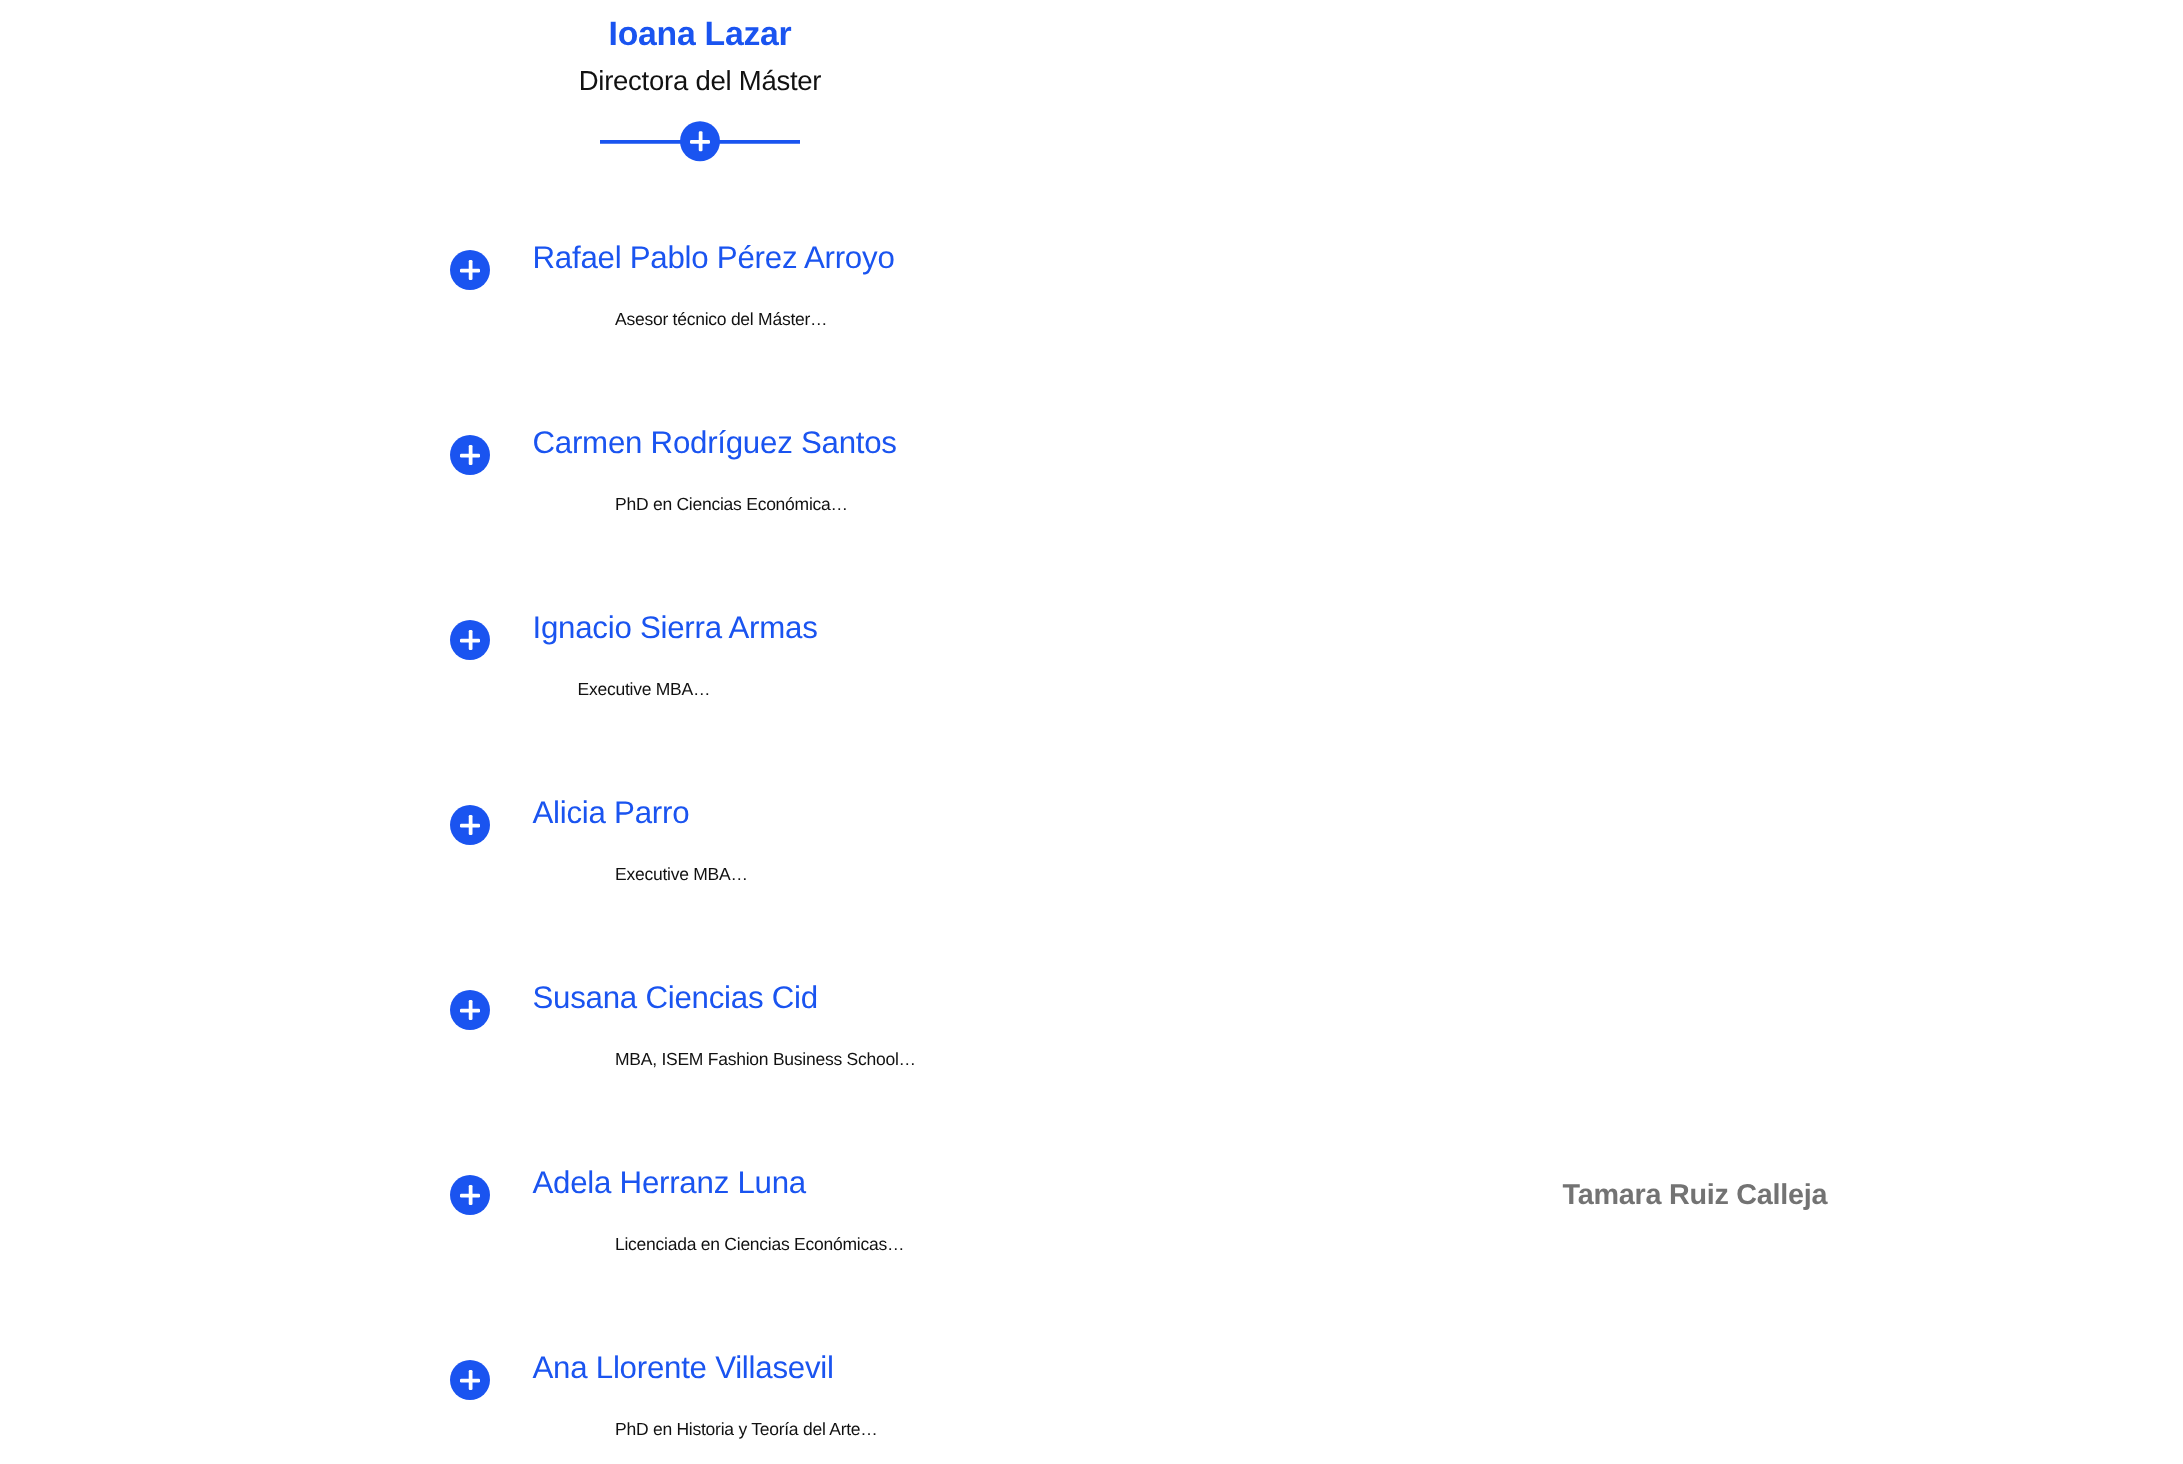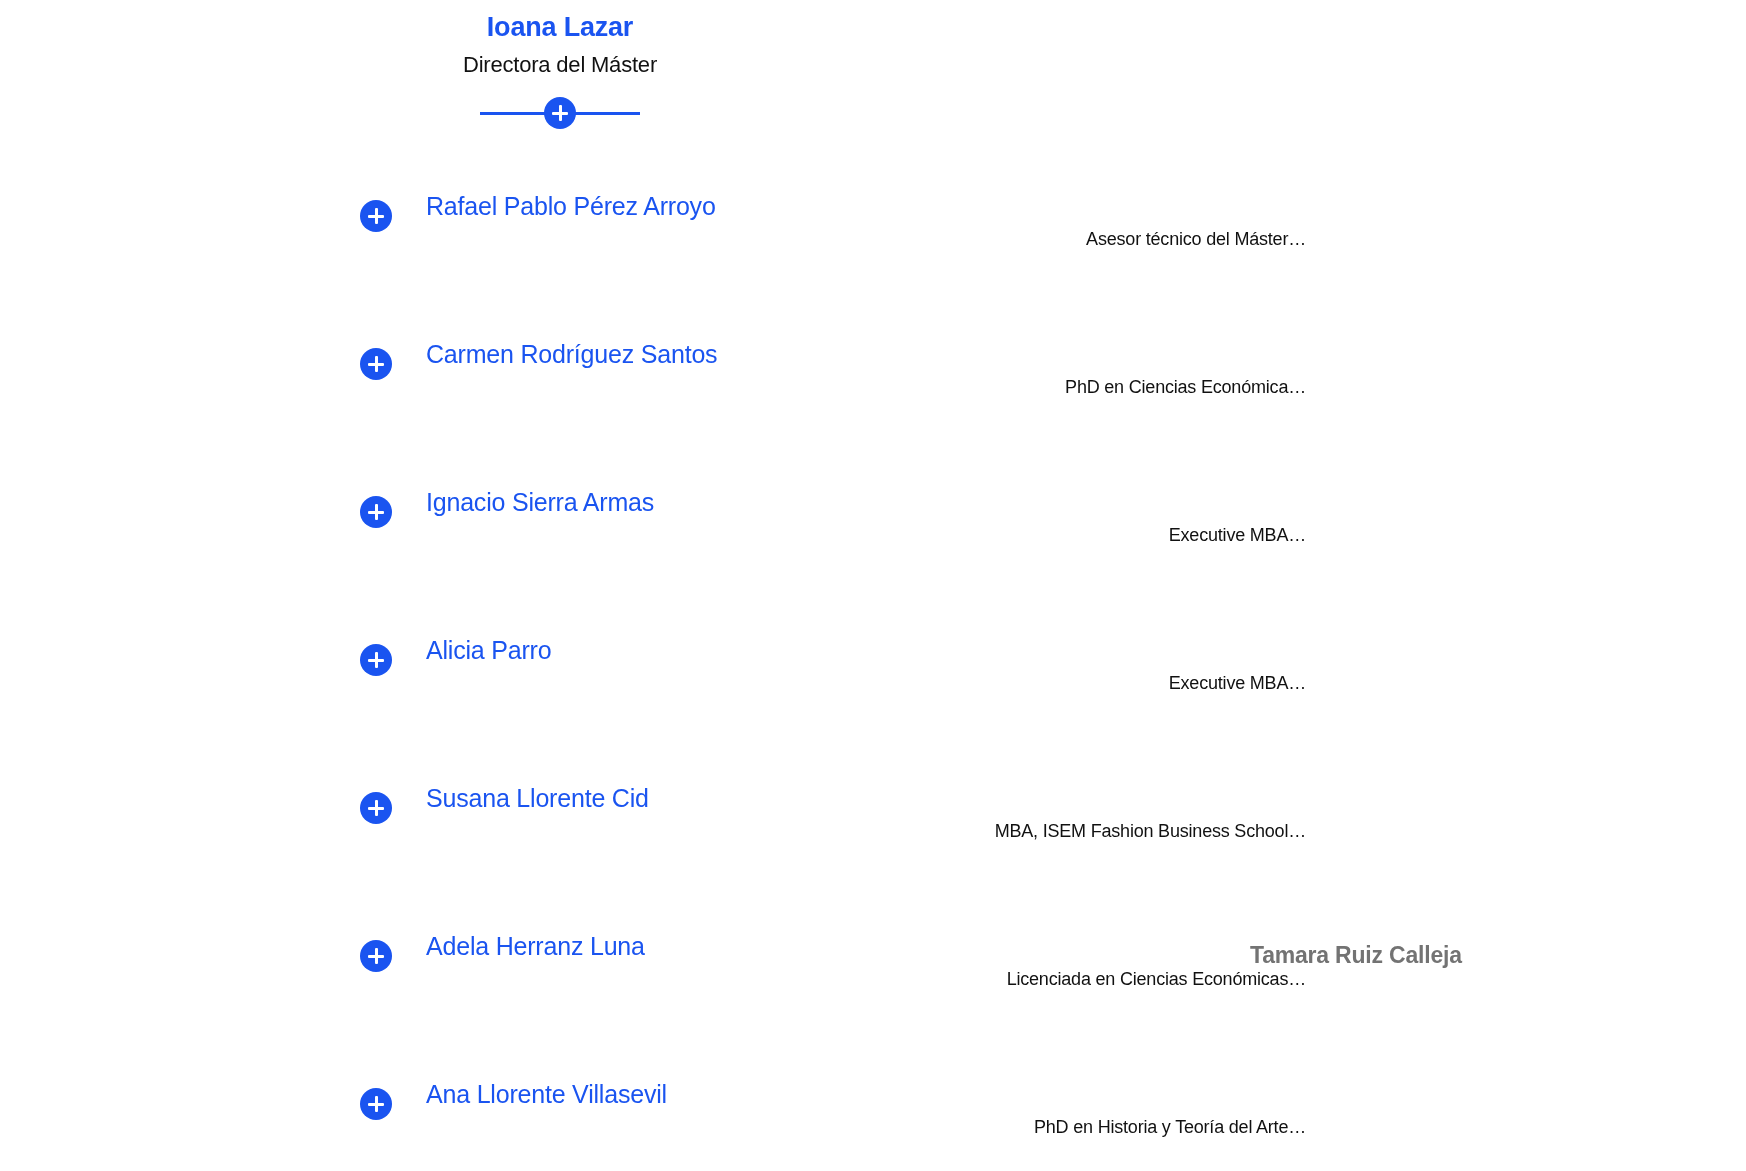--- a/index.html
+++ b/index.html
@@ -114,26 +114,25 @@
   }
   .faculty-name {
     color: #1A54F0;
     font-weight: normal;
     font-size: 25px;
     line-height: 32px;
     letter-spacing: -0.2px;
   }
   .faculty-role {
     color: #111111;
-    font-size: 18px;
+    font-size: 14px;
     line-height: 30px;
     letter-spacing: -0.2px;
-    margin-top: 2px;
+    margin-top: 18px;
     padding-left: 66px;
-    text-align: right;
   }
 
   
   .side-name {
     position: absolute;
     left: 1250px;
     top: 940px;
     color: #737373;
     font-weight: bold;
     font-size: 23px;
@@ -186,21 +185,21 @@
       <div class="plus-badge"></div>
       <div class="faculty-text">
         <div class="faculty-name">Alicia Parro</div>
         <div class="faculty-role">Executive MBA…</div>
       </div>
     </div>
 
     <div class="faculty-row">
       <div class="plus-badge"></div>
       <div class="faculty-text">
-        <div class="faculty-name">Susana Llorente Cid</div>
+        <div class="faculty-name">Susana Ciencias Cid</div>
         <div class="faculty-role">MBA, ISEM Fashion Business School…</div>
       </div>
     </div>
 
     <div class="faculty-row">
       <div class="plus-badge"></div>
       <div class="faculty-text">
         <div class="faculty-name">Adela Herranz Luna</div>
         <div class="faculty-role">Licenciada en Ciencias Económicas…</div>
       </div>

